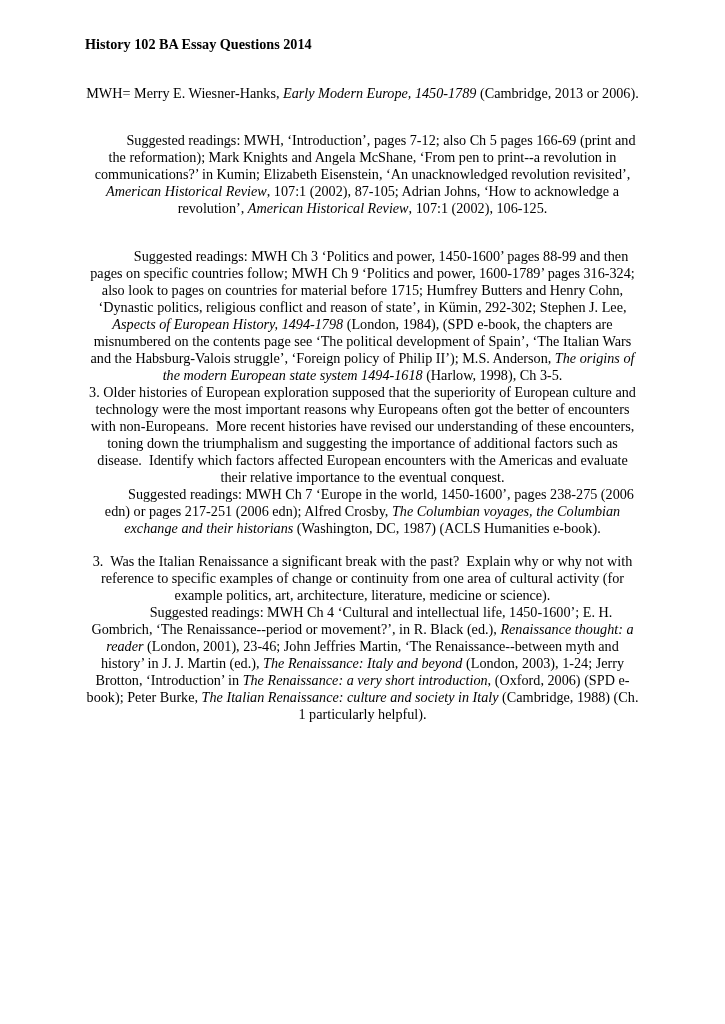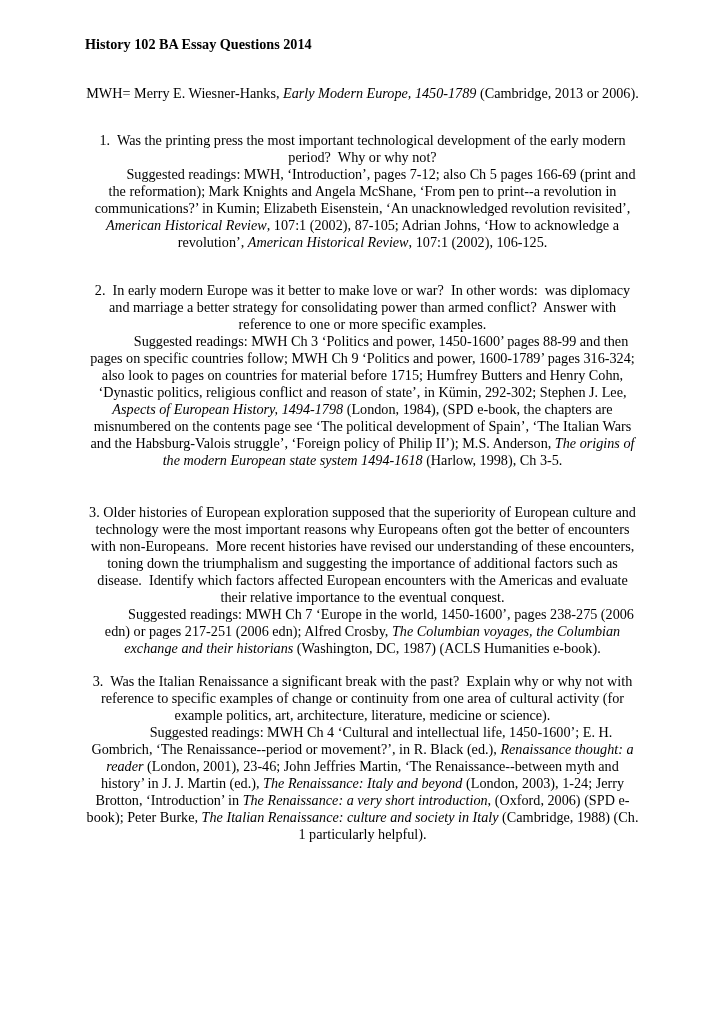--- a/index.html
+++ b/index.html
@@ -29,42 +29,40 @@
   }
   p {
     margin: 0;
     white-space: pre-wrap;
     text-align: center;
   }
   em { font-style: italic; }
   .intro-section { margin-top: 32px; }
   .q1 { margin-top: 30px; }
   .q2 { margin-top: 31px; }
-  .q3 { margin-top: 35px; }
+  .q3 { }
   .q4 { margin-top: 16px; }
   .readings { text-indent: 37px; }
 </style>
 </head>
 <body>
 
 <div class="page">
 
   <h1 class="doc-title">History 102 BA Essay Questions 2014</h1>
 
   <div class="intro-section">
     <p><span>MWH= Merry E. Wiesner-Hanks, </span><em>Early Modern Europe, 1450-1789</em><span> (Cambridge, 2013 or 2006).</span></p>
   </div>
 
   <div class="question-block q1">
-    <p class="question"><span>1.  Was the printing press the most important technological development of the early modern period?  Why or why not?</span></p>
     <p class="readings"><span>Suggested readings: MWH, ‘Introduction’, pages 7-12; also Ch 5 pages 166-69 (print and the reformation); Mark Knights and Angela McShane, ‘From pen to print--a revolution in communications?’ in Kumin; Elizabeth Eisenstein, ‘An unacknowledged revolution revisited’, </span><em>American Historical Review</em><span>, 107:1 (2002), 87-105; Adrian Johns, ‘How to acknowledge a revolution’, </span><em>American Historical Review</em><span>, 107:1 (2002), 106-125.</span></p>
   </div>
 
   <div class="question-block q2">
-    <p class="question"><span>2.  In early modern Europe was it better to make love or war?  In other words:  was diplomacy and marriage a better strategy for consolidating power than armed conflict?  Answer with reference to one or more specific examples.</span></p>
     <p class="readings"><span>Suggested readings: MWH Ch 3 ‘Politics and power, 1450-1600’ pages 88-99 and then pages on specific countries follow; MWH Ch 9 ‘Politics and power, 1600-1789’ pages 316-324; also look to pages on countries for material before 1715; Humfrey Butters and Henry Cohn, ‘Dynastic politics, religious conflict and reason of state’, in Kümin, 292-302; Stephen J. Lee, </span><em>Aspects of European History, 1494-1798</em><span> (London, 1984), (SPD e-book, the chapters are misnumbered on the contents page see ‘The political development of Spain’, ‘The Italian Wars and the Habsburg-Valois struggle’, ‘Foreign policy of Philip II’); M.S. Anderson, </span><em>The origins of the modern European state system 1494-1618</em><span> (Harlow, 1998), Ch 3-5.</span></p>
   </div>
 
   <div class="question-block q3">
     <p class="question"><span>3. Older histories of European exploration supposed that the superiority of European culture and technology were the most important reasons why Europeans often got the better of encounters with non-Europeans.  More recent histories have revised our understanding of these encounters, toning down the triumphalism and suggesting the importance of additional factors such as disease.  Identify which factors affected European encounters with the Americas and evaluate their relative importance to the eventual conquest.</span></p>
     <p class="readings"><span>Suggested readings: MWH Ch 7 ‘Europe in the world, 1450-1600’, pages 238-275 (2006 edn) or pages 217-251 (2006 edn); Alfred Crosby, </span><em>The Columbian voyages, the Columbian exchange and their historians</em><span> (Washington, DC, 1987) (ACLS Humanities e-book).</span></p>
   </div>
 
   <div class="question-block q4">
     <p class="question"><span>3.  Was the Italian Renaissance a significant break with the past?  Explain why or why not with reference to specific examples of change or continuity from one area of cultural activity (for example politics, art, architecture, literature, medicine or science).</span></p>

